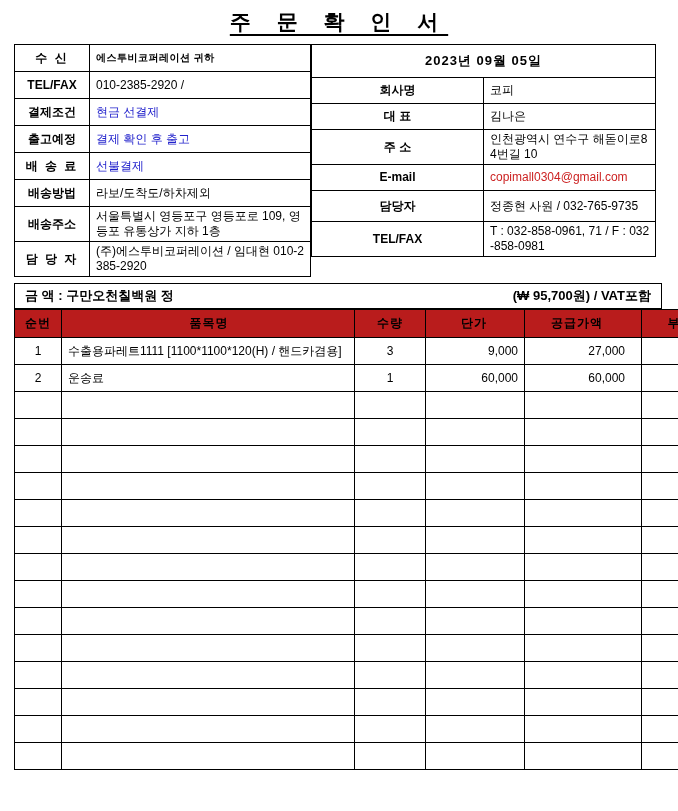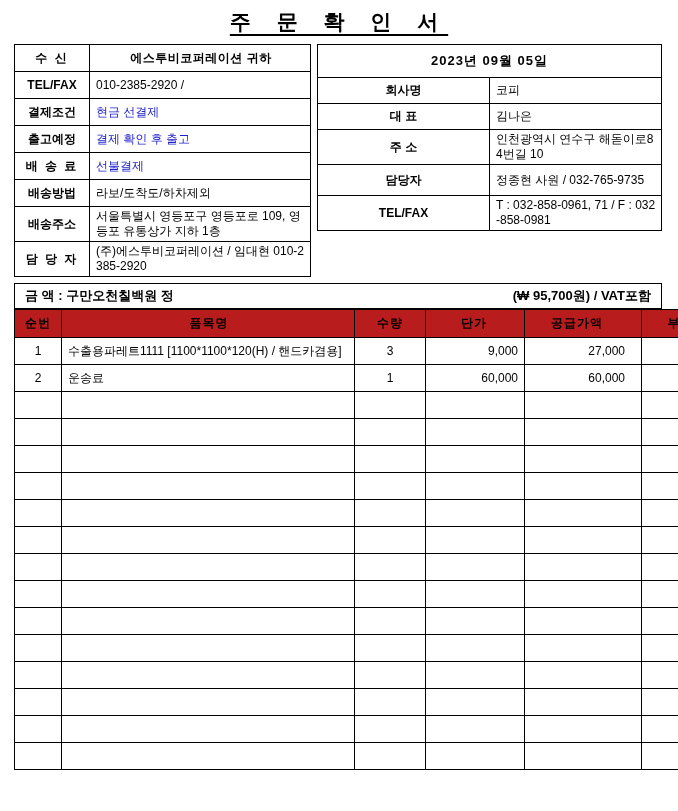--- a/index.html
+++ b/index.html
@@ -51,33 +51,31 @@
     letter-spacing: 2px;
   }
   .hdr-cell-nol {
     text-align: center;
     font-weight: bold;
   }
 
   
   .top-wrap {
     display: flex;
-    gap: 6px;
     align-items: flex-start;
   }
   .tbl-left { width: 297px; }
   .tbl-right { width: 345px; }
 
   .tbl-left td.lbl { width: 66px; height: 22px; }
   .tbl-left td.val { padding-left: 6px; }
   .recv-name {
-    font-size: 12px;
+    font-size: 10px;
     font-weight: bold;
     letter-spacing: 0.5px;
-    text-align: center;
   }
   .blue { color: #2222cc; }
   .redish { color: #cc2222; }
 
   .tbl-right td.lbl { width: 74px; text-align: center; font-weight: bold; height: 21px; }
   .tbl-right td.val { padding-left: 6px; }
   .date-cell {
     text-align: center;
     font-weight: bold;
     font-size: 13px;
@@ -184,20 +182,24 @@
       </tr>
       <tr>
         <td class="lbl">대  표</td>
         <td class="val">김나은</td>
       </tr>
       <tr>
         <td class="lbl">주  소</td>
         <td class="val">인천광역시 연수구 해돋이로84번길 10</td>
       </tr>
       <tr>
+        <td class="lbl">E-mail</td>
+        <td class="val redish">copimall0304@gmail.com</td>
+      </tr>
+      <tr>
         <td class="lbl" style="height:26px">담당자</td>
         <td class="val">정종현 사원 / 032-765-9735</td>
       </tr>
       <tr>
         <td class="lbl" style="height:26px">TEL/FAX</td>
         <td class="val">T : 032-858-0961, 71 / F : 032-858-0981</td>
       </tr>
     </tbody>
       </table>
 

